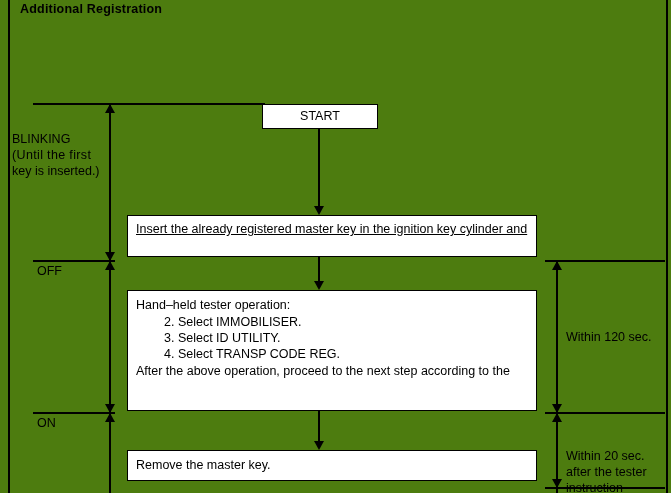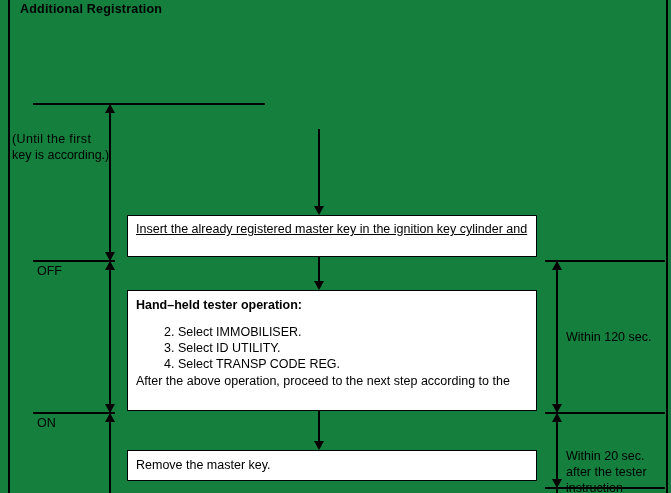--- a/index.html
+++ b/index.html
@@ -10,21 +10,21 @@
   }
   body {
     font-family: "Liberation Sans", sans-serif;
     color: #000000;
   }
   #page {
     position: relative;
     width: 671px;
     height: 493px;
     overflow: hidden;
-    background: #15803d;
+    background: #4d7c0f;
   }
 
   
   .frame-left {
     position: absolute;
     left: 8px;
     top: 0;
     width: 2px;
     height: 493px;
     background: #000000;
@@ -148,22 +148,22 @@
     padding: 6px 8px;
   }
   .box-remove {
     left: 127px;
     top: 450px;
     width: 410px;
     height: 31px;
     padding: 6px 8px;
   }
   .tester-head {
-    font-weight: bold;
-    margin-bottom: 11px;
+    font-weight: normal;
+    margin-bottom: 1px;
   }
   .tester-steps {
     margin: 0;
     padding: 0;
     list-style: none;
   }
   .tester-steps li {
     padding-left: 28px;
   }
   .tester-tail {
@@ -228,22 +228,23 @@
   <div class="frame-right"></div>
 
   <div class="title">Additional Registration</div>
 
 
   <div class="hline h-blink"></div>
   <div class="hline h-off"></div>
   <div class="hline h-on"></div>
 
   <div class="blinking-block">
+    <div class="l1">BLINKING</div>
     <div class="l2">(Until  the  first</div>
-    <div class="l3">key is according.)</div>
+    <div class="l3">key is inserted.)</div>
   </div>
 
   <div class="lbl lbl-off">OFF</div>
   <div class="lbl lbl-on">ON</div>
 
   <div class="tl-line tl-seg1"></div>
   <div class="tl-line tl-seg2"></div>
   <div class="tl-line tl-seg3"></div>
 
   <div class="arr arr-up   tl-a1"></div>
@@ -252,20 +253,23 @@
   <div class="arr arr-down tl-a4"></div>
   <div class="arr arr-up   tl-a5"></div>
 
   <div class="conn conn-1"></div>
   <div class="arr arr-down conn-a1"></div>
   <div class="conn conn-2"></div>
   <div class="arr arr-down conn-a2"></div>
   <div class="conn conn-3"></div>
   <div class="arr arr-down conn-a3"></div>
 
+  <div class="box box-start">
+    <span>START</span>
+  </div>
 
   <div class="box box-insert">
     <div>Insert the already registered master key in the ignition key cylinder and</div>
   </div>
 
   <div class="box box-tester">
     <div class="tester-head">Hand–held tester operation:</div>
     <ul class="tester-steps">
       <li>2. Select IMMOBILISER.</li>
       <li>3. Select ID UTILITY.</li>

